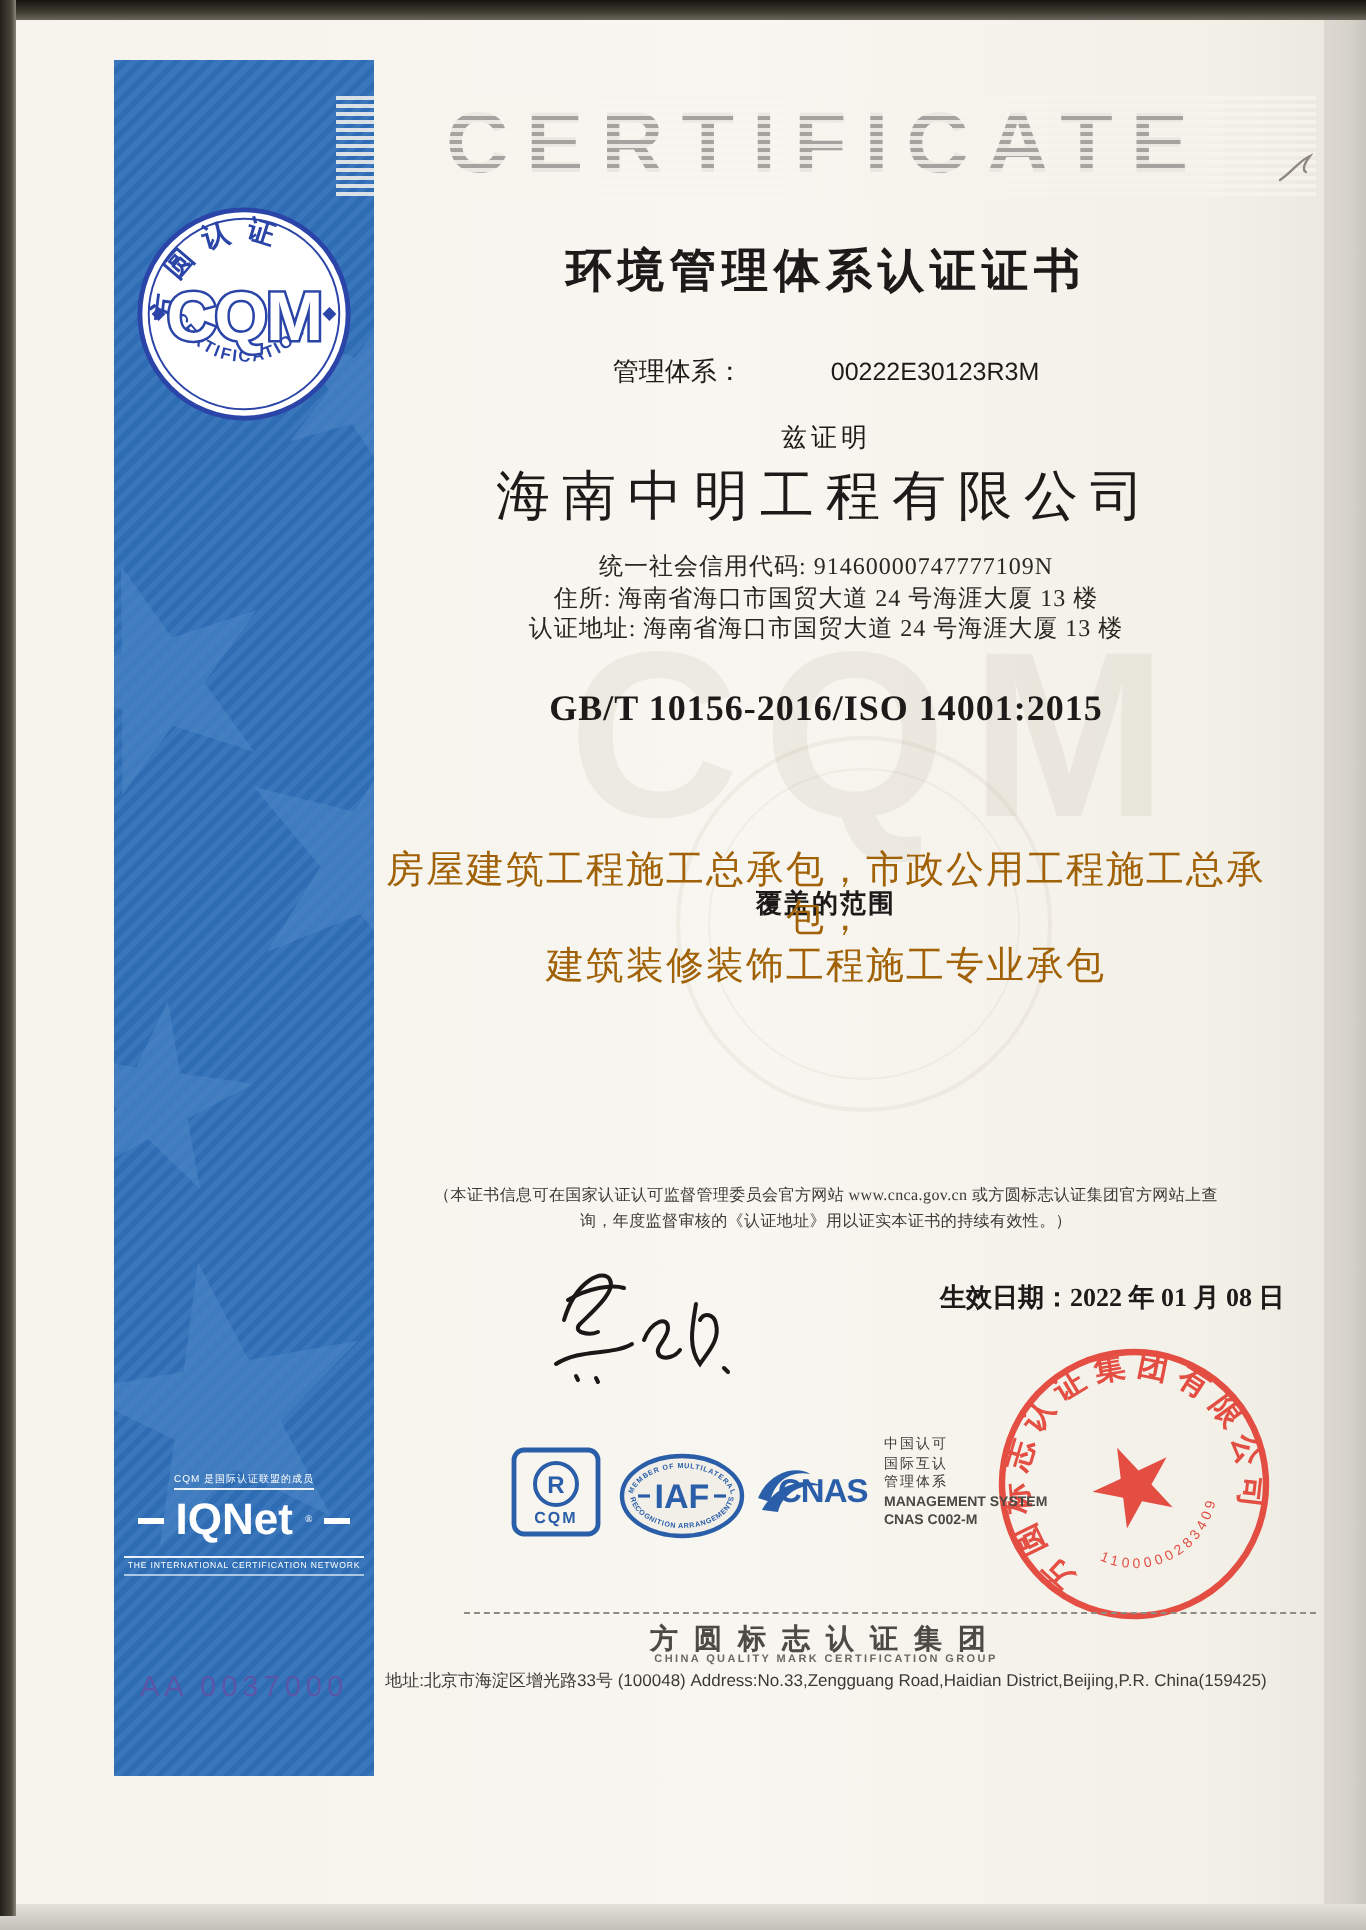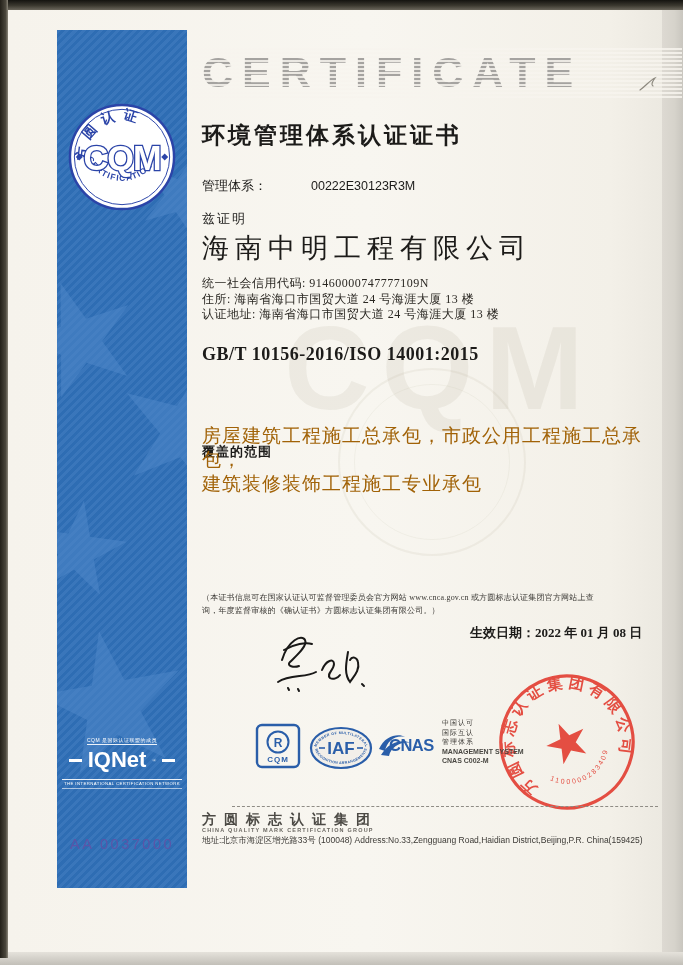--- a/index.html
+++ b/index.html
@@ -35,37 +35,37 @@
   .iqnet-name{font-family:"Liberation Sans",sans-serif;font-weight:bold;font-size:22px;
      letter-spacing:0;line-height:1;}
   .iqnet-reg{font-size:5px;vertical-align:top;}
   .iqnet-tag{display:inline-block;font-family:"Liberation Sans",sans-serif;font-size:4.3px;
      letter-spacing:.4px;border-top:1px solid rgba(255,255,255,.9);border-bottom:1px solid rgba(255,255,255,.6);
      padding:1.5px 2px;margin-top:3px;}
   .serial{position:absolute;left:0;top:806px;width:130px;text-align:center;
      font-family:"Liberation Sans",sans-serif;font-size:14.5px;letter-spacing:2.5px;color:#5b55a8;}
 
   
-  .center{position:absolute;left:202px;width:470px;text-align:left;color:#1c1b19;}
+  .center{position:absolute;left:178px;width:470px;text-align:center;color:#1c1b19;}
   .cert-heading{top:48px;font-family:"Liberation Sans",sans-serif;font-weight:bold;
      font-size:43px;letter-spacing:9px;color:#a5a3a0;white-space:nowrap;}
   .cert-heading .scanlines{content:"";position:absolute;inset:-2px -10px;
      background:repeating-linear-gradient(to bottom,rgba(247,244,238,0) 0 2px,rgba(247,244,238,.85) 2px 4px);
      pointer-events:none;}
   .cert-title{top:120px;font-size:23px;font-weight:bold;letter-spacing:3px;}
   .cert-no{top:177px;font-size:13px;}
   .intro{top:210px;font-size:13px;letter-spacing:2px;}
   .company{top:230px;font-size:27px;letter-spacing:6px;}
   .info{top:276px;font-size:12px;line-height:15.5px;letter-spacing:.5px;color:#2a2722;}
   .conform{top:328px;font-size:13px;font-weight:bold;letter-spacing:1px;}
   .standard{top:344px;font-size:18px;font-weight:bold;letter-spacing:.5px;}
   .scope-label{top:404px;font-size:13px;font-weight:bold;letter-spacing:1px;margin-top:39px;}
   .scope{top:424px;font-size:19px;line-height:24px;letter-spacing:1px;color:#a16207;}
   .fineprint{top:591px;font-size:8px;line-height:13px;color:#3a3834;letter-spacing:.2px;}
-  .dates{position:absolute;left:470px;top:620px;font-size:13px;font-weight:bold;
+  .dates{position:absolute;left:470px;top:636px;font-size:13px;font-weight:bold;
      line-height:25px;color:#1c1b19;white-space:nowrap;}
 
   .watermark{position:absolute;left:230px;top:300px;width:420px;text-align:center;
      font-family:"Liberation Sans",sans-serif;font-weight:bold;font-size:118px;letter-spacing:12px;
      color:rgba(168,160,140,.14);pointer-events:none;}
   .wm-ring{position:absolute;left:338px;top:368px;width:184px;height:184px;border-radius:50%;
      border:2px solid rgba(170,162,142,.12);pointer-events:none;}
   .wm-ring::after{content:"";position:absolute;inset:14px;border-radius:50%;
      border:1px solid rgba(170,162,142,.10);}
 
@@ -163,21 +163,21 @@
   <div class="center standard" style="position:absolute;">GB/T 10156-2016/ISO 14001:2015</div>
 
   <div class="center scope-label" style="position:absolute;">覆盖的范围</div>
   <div class="center scope" style="position:absolute;">
     <div>房屋建筑工程施工总承包，市政公用工程施工总承包，</div>
     <div>建筑装修装饰工程施工专业承包</div>
   </div>
 
   <div class="center fineprint" style="position:absolute;">
     <div>（本证书信息可在国家认证认可监督管理委员会官方网站 www.cnca.gov.cn 或方圆标志认证集团官方网站上查</div>
-    <div>询，年度监督审核的《确认证书》方圆标志认证集团有限公司。）</div>
+    <div>询，年度监督审核的《认证地址》用以证实本证书的持续有效性。）</div>
   </div>
 
   <svg class="signature" width="112" height="74" viewBox="0 0 112 74">
     <g fill="none" stroke="#191817" stroke-width="2" stroke-linecap="round">
       <path d="M10,34 C16,14 30,8 33,14 C36,20 24,30 18,36 C14,40 22,42 27,40"></path>
       <path d="M12,24 C22,18 34,16 40,18"></path>
       <path d="M6,56 C18,48 34,52 44,46"></path>
       <path d="M16,62 l1,2 M26,63 l1,2"></path>
       <path d="M50,44 C54,34 62,32 62,38 C62,44 54,48 58,52 C61,54 66,52 68,49"></path>
       <path d="M76,26 C74,38 72,48 78,56 C82,50 88,44 86,36 C85,31 80,30 78,34"></path>

